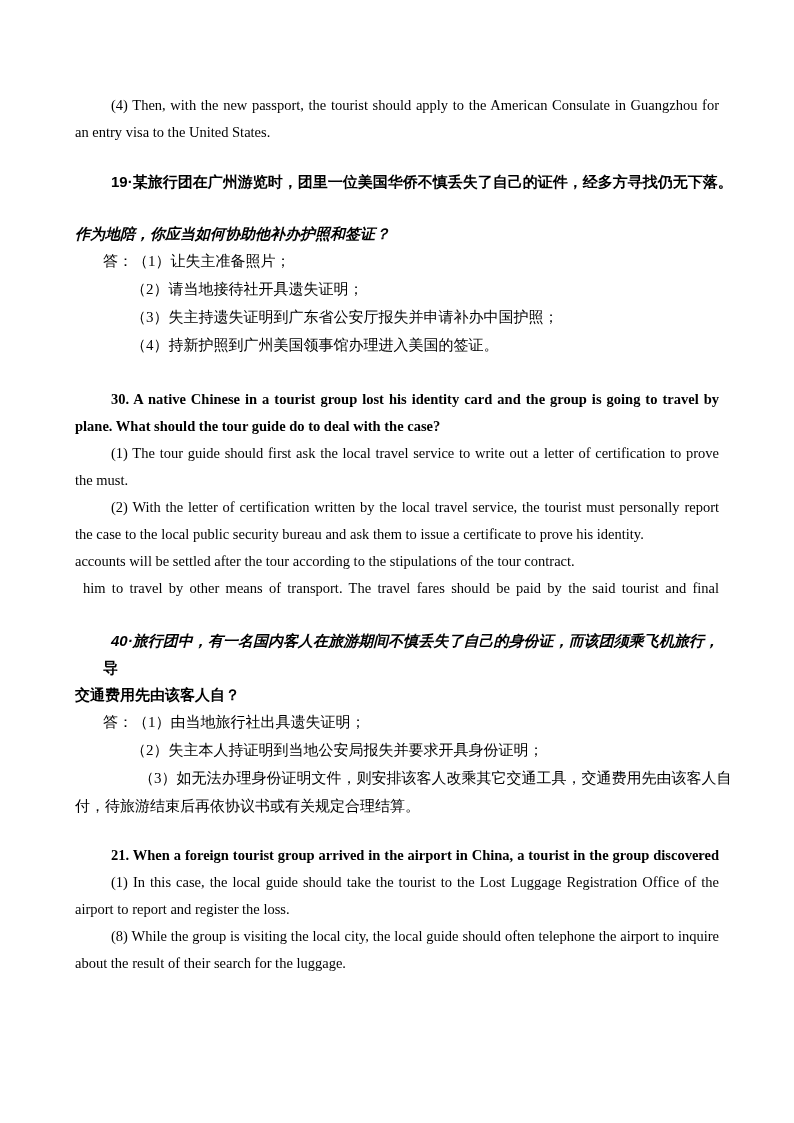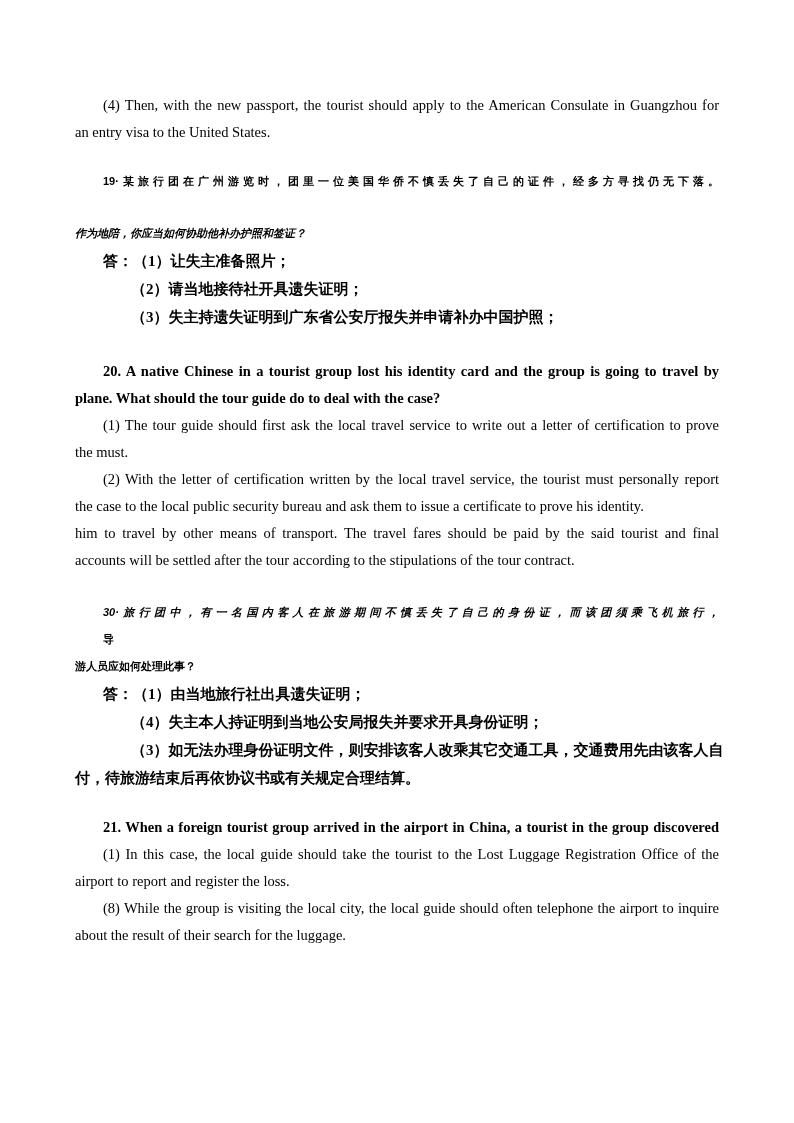--- a/index.html
+++ b/index.html
@@ -15,32 +15,31 @@
     padding: 92px 75px 0 75px;
   }
   .ln {
     font-family: "Liberation Serif", "DejaVu Serif", serif;
     font-size: 14.5px;
     line-height: 27px;
     min-height: 27px;
     white-space: nowrap;
     color: #000000;
   }
-  .jf { text-align: justify; text-align-last: justify; }
+  .jf { text-align: justify; text-align-last: justify; margin-left: 8px; }
   .b  { font-weight: bold; }
   .cjk {
     font-size: 15px;
     line-height: 28px;
     min-height: 28px;
-    font-weight: bold;
   }
   .hcjk {
     font-weight: bold;
     font-family: "Liberation Sans", "DejaVu Sans", sans-serif;
-    font-size: 11px;
+    font-size: 15px;
     line-height: 27px;
     min-height: 27px;
   }
   .i1 { text-indent: 28px; }
   .i2 { text-indent: 56px; }
   .mt22 { margin-top: 22px; }
   .mt25 { margin-top: 25px; font-style: italic; }
   .mt27 { margin-top: 27px; }
 </style>
 </head>
@@ -56,45 +55,46 @@
 
     <section>
       <div class="ln cjk hcjk i1 jf mt22">19·某旅行团在广州游览时，团里一位美国华侨不慎丢失了自己的证件，经多方寻找仍无下落。</div>
       <div class="ln cjk hcjk mt25">作为地陪，你应当如何协助他补办护照和签证？</div>
     </section>
 
     <section>
       <div class="ln cjk i1">答：（1）让失主准备照片；</div>
       <div class="ln cjk i2">（2）请当地接待社开具遗失证明；</div>
       <div class="ln cjk i2">（3）失主持遗失证明到广东省公安厅报失并申请补办中国护照；</div>
+      <div class="ln cjk i2">（4）持新护照到广州美国领事馆办理进入美国的签证。</div>
     </section>
 
     <section>
-      <div class="ln b i1 jf mt27">20. A native Chinese in a tourist group lost his identity card and the group is going to travel by</div>
+      <div class="ln b i1 jf mt27">30. A native Chinese in a tourist group lost his identity card and the group is going to travel by</div>
       <div class="ln b">plane. What should the tour guide do to deal with the case?</div>
     </section>
 
     <section>
       <div class="ln i1 jf">(1) The tour guide should first ask the local travel service to write out a letter of certification to prove</div>
       <div class="ln">the must.</div>
       <div class="ln i1 jf">(2) With the letter of certification written by the local travel service, the tourist must personally report</div>
       <div class="ln">the case to the local public security bureau and ask them to issue a certificate to prove his identity.</div>
+      <div class="ln">accounts will be settled after the tour according to the stipulations of the tour contract.</div>
       <div class="ln jf">him to travel by other means of transport. The travel fares should be paid by the said tourist and final</div>
-      <div class="ln">accounts will be settled after the tour according to the stipulations of the tour contract.</div>
     </section>
 
     <section>
-      <div class="ln cjk hcjk i1 jf mt25">30·旅行团中，有一名国内客人在旅游期间不慎丢失了自己的身份证，而该团须乘飞机旅行，</div>
+      <div class="ln cjk hcjk i1 jf mt25">40·旅行团中，有一名国内客人在旅游期间不慎丢失了自己的身份证，而该团须乘飞机旅行，</div>
       <div class="ln cjk hcjk i1">导</div>
-      <div class="ln cjk hcjk">游人员应如何处理此事？</div>
+      <div class="ln cjk hcjk">交通费用先由该客人自？</div>
     </section>
 
     <section>
       <div class="ln cjk i1">答：（1）由当地旅行社出具遗失证明；</div>
-      <div class="ln cjk i2">（4）失主本人持证明到当地公安局报失并要求开具身份证明；</div>
+      <div class="ln cjk i2">（2）失主本人持证明到当地公安局报失并要求开具身份证明；</div>
       <div class="ln cjk i2 jf">（3）如无法办理身份证明文件，则安排该客人改乘其它交通工具，交通费用先由该客人自</div>
       <div class="ln cjk">付，待旅游结束后再依协议书或有关规定合理结算。</div>
     </section>
 
     <section>
       <div class="ln b i1 jf mt22">21. When a foreign tourist group arrived in the airport in China, a tourist in the group discovered</div>
     </section>
 
     <section>
       <div class="ln i1 jf">(1) In this case, the local guide should take the tourist to the Lost Luggage Registration Office of the</div>

